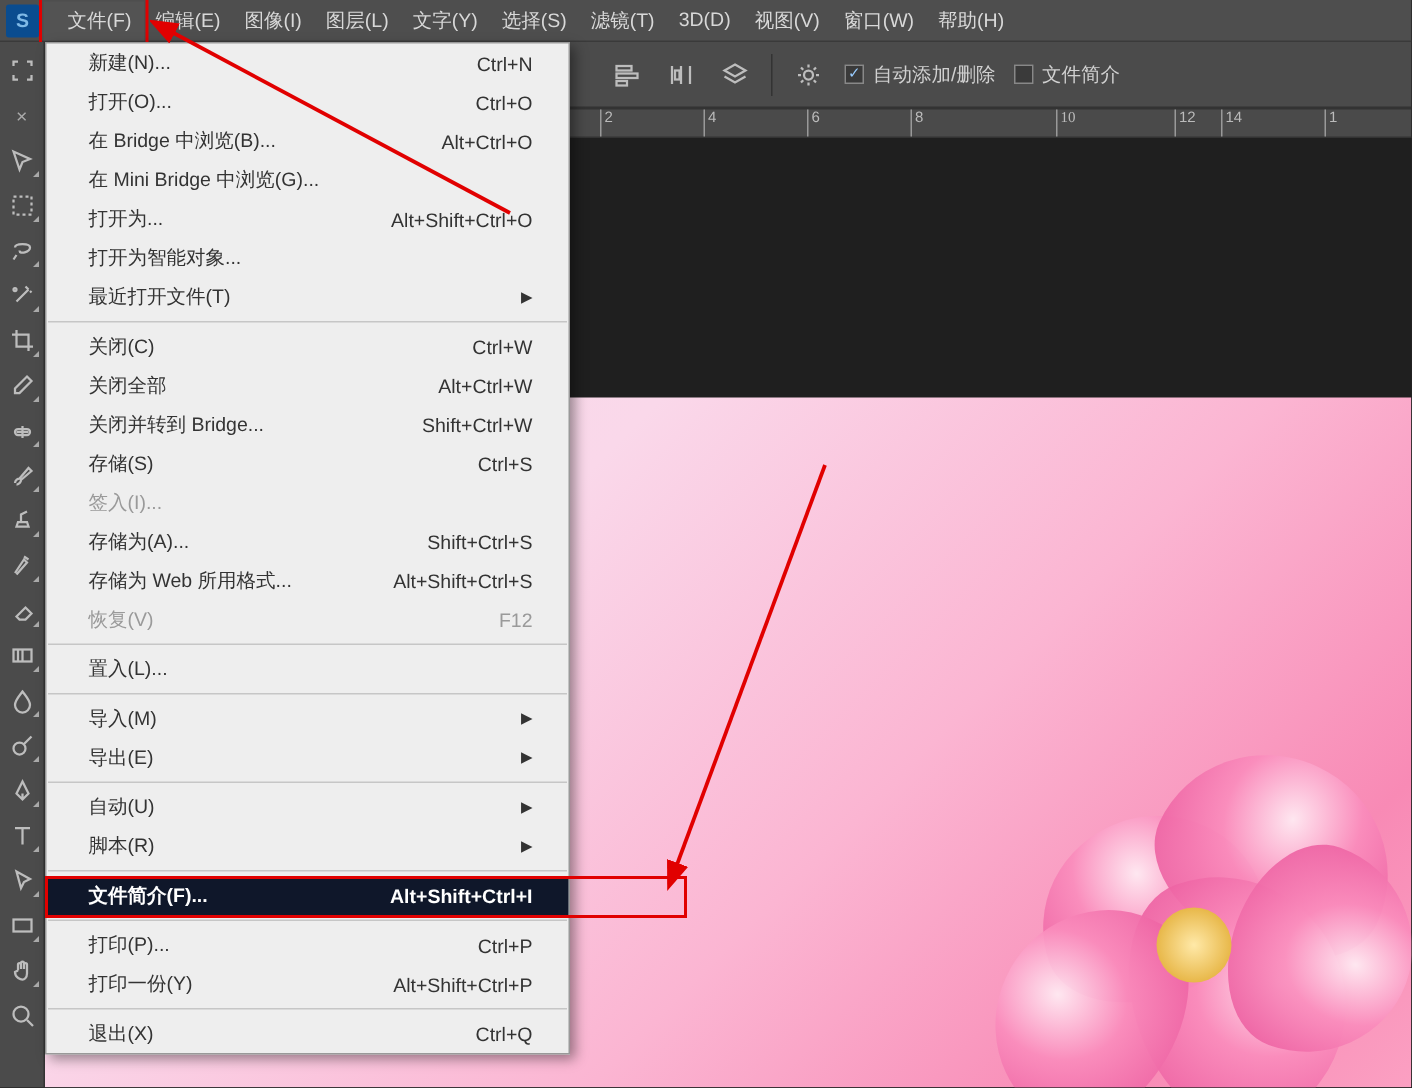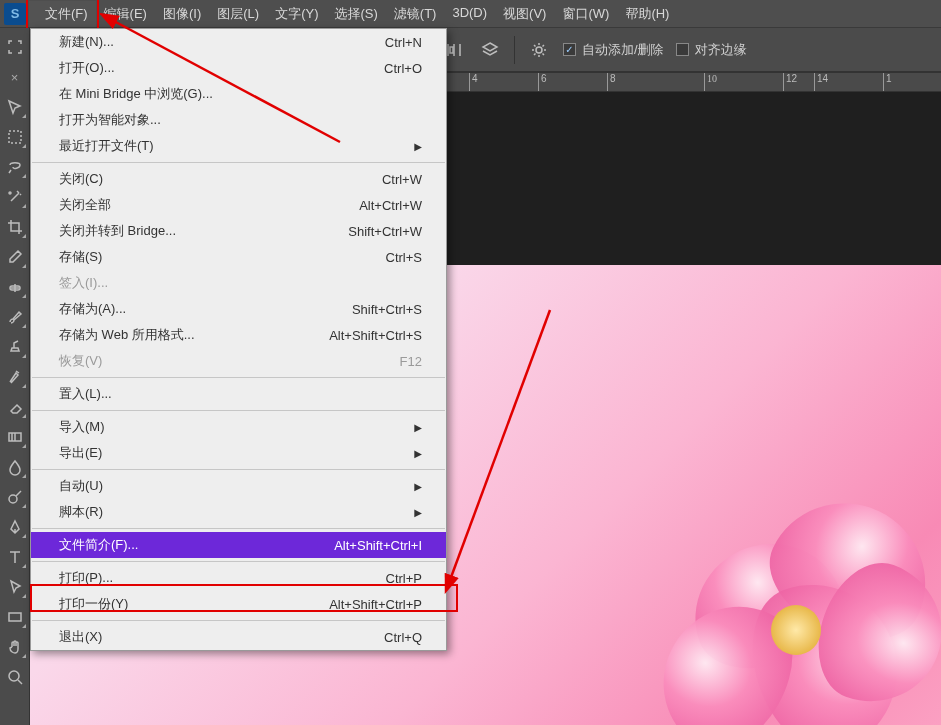--- a/index.html
+++ b/index.html
@@ -16,24 +16,24 @@
     .tool-check .box { width:13px; height:13px; border:1px solid #888; background:#3a3a3a; display:flex; align-items:center; justify-content:center; color:#9cf; font-size:10px; line-height:1; }
     .ruler { height:20px; background:#4a4a4a; border-top:1px solid #333; border-bottom:1px solid #333; position:relative; margin-left:30px; }
     .ruler .tick { position:absolute; top:0; font-size:10px; color:#bbb; border-left:1px solid #999; padding-left:2px; height:100%; }
     .sidebar { position:absolute; left:0; top:28px; width:30px; bottom:0; background:#4b4b4b; border-right:1px solid #333; display:flex; flex-direction:column; align-items:center; padding-top:4px; }
     .sidebar .tool { width:24px; height:24px; margin:3px 0; display:flex; align-items:center; justify-content:center; position:relative; }
     .sidebar .tool .corner { position:absolute; right:1px; bottom:1px; width:0; height:0; border-left:4px solid transparent; border-bottom:4px solid #aaa; }
     .canvas-area { position:absolute; left:30px; top:92px; right:0; bottom:0; background:#1f1f1f; overflow:hidden; }
     .canvas-img { position:absolute; left:0; top:173px; right:0; bottom:0; background:linear-gradient(135deg,#f6dbe8 0%,#fad8ea 30%,#fbb5d2 60%,#f88ab5 85%,#fba0c2 100%); }
     .flower { position:absolute; right:-30px; bottom:-20px; width:400px; height:280px; }
     .petal { position:absolute; border-radius:50% 50% 50% 50% / 60% 60% 40% 40%; background:radial-gradient(ellipse at 50% 30%,#fff0f6 0%,#fa8cbc 40%,#e74d96 100%); opacity:0.9; }
-    .dropdown { position:absolute; left:30px; top:28px; width:417px; background:#eeeeee; border:1px solid #999; box-shadow:3px 3px 8px rgba(0,0,0,0.4); font-size:13px; color:#333; }
+    .dropdown { position:absolute; left:30px; top:28px; width:350px; background:#eeeeee; border:1px solid #999; box-shadow:3px 3px 8px rgba(0,0,0,0.4); font-size:13px; color:#333; }
     .dropdown .row { display:flex; justify-content:space-between; align-items:center; padding:4px 24px 4px 28px; height:26px; cursor:pointer; position:relative; }
     .dropdown .row.disabled { color:#9a9a9a; cursor:default; }
-    .dropdown .row.selected { background:#6d28d9; color:#fff; }
+    .dropdown .row.selected { background:#0f172a; color:#fff;font-weight:bold; }
     .dropdown .row .arrow { font-size:10px; }
     .dropdown .sep { height:1px; background:#c6c6c6; margin:3px 1px; }
     .annotation-box { position:absolute; border:2px solid #e10000; pointer-events:none; }
     .annotation-arrow { position:absolute; pointer-events:none; }
     svg.icon { width:18px; height:18px; }
     svg.icon path, svg.icon rect, svg.icon circle, svg.icon line, svg.icon polyline, svg.icon polygon { stroke:#bdbdbd; stroke-width:1.5; fill:none; }
   </style>
 </head>
 <body>
 
@@ -82,21 +82,21 @@
         <circle cx="9" cy="9" r="3"></circle>
         <path d="M9 2v2M9 14v2M2 9h2M14 9h2M4 4l1.5 1.5M12.5 12.5L14 14M4 14l1.5-1.5M12.5 5.5L14 4"></path>
       </svg>
     </div>
   <div class="tool-check">
     <span class="box">✓</span>
     <span>自动添加/删除</span>
   </div>
   <div class="tool-check">
     <span class="box"></span>
-    <span>对齐边缘</span>
+    <span>文件简介</span>
   </div>
 </div>
 
 <div class="ruler">
     <div class="tick" style="left: 370px;">2</div>
     <div class="tick" style="left: 439px;">4</div>
     <div class="tick" style="left: 508px;">6</div>
     <div class="tick" style="left: 577px;">8</div>
     <div class="tick" style="left: 674px; font-family: Liberation Serif, serif;">10</div>
     <div class="tick" style="left: 715px; margin-left: 38px;">12</div>
@@ -258,21 +258,29 @@
 <div class="dropdown" id="dropdown">
     <div class="row">
       <span>新建(N)...</span>
       <span>Ctrl+N</span>
     </div>
     <div class="row">
       <span>打开(O)...</span>
       <span>Ctrl+O</span>
     </div>
     <div class="row">
+      <span>在 Bridge 中浏览(B)...</span>
+      <span>Alt+Ctrl+O</span>
+    </div>
+    <div class="row">
       <span>在 Mini Bridge 中浏览(G)...</span>
+    </div>
+    <div class="row">
+      <span>打开为...</span>
+      <span>Alt+Shift+Ctrl+O</span>
     </div>
     <div class="row">
       <span>打开为智能对象...</span>
     </div>
     <div class="row">
       <span>最近打开文件(T)</span>
       <span class="arrow">▶</span>
     </div>
     <div class="sep"></div>
     <div class="row">

